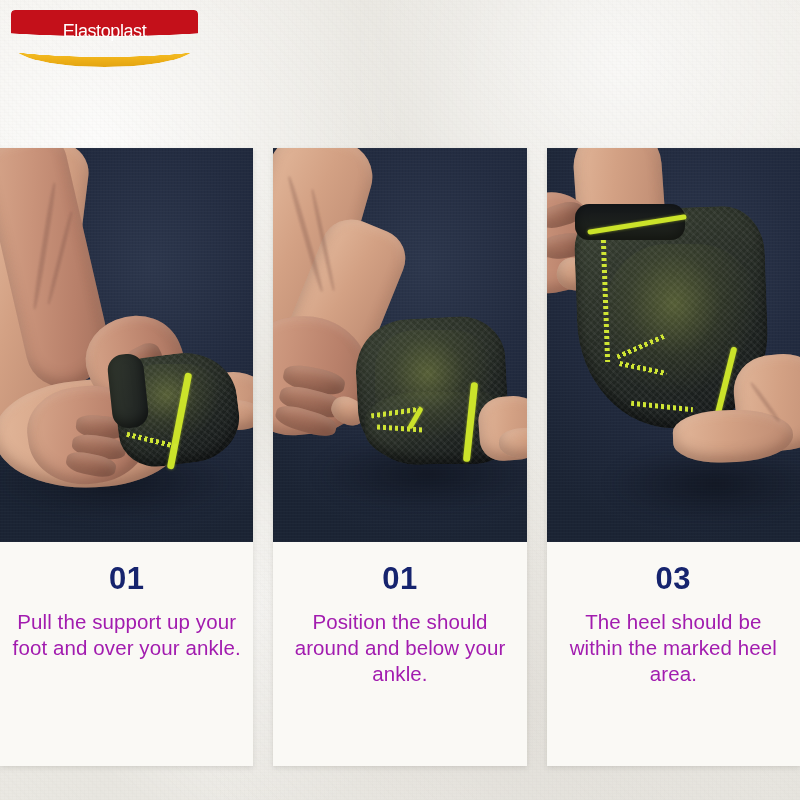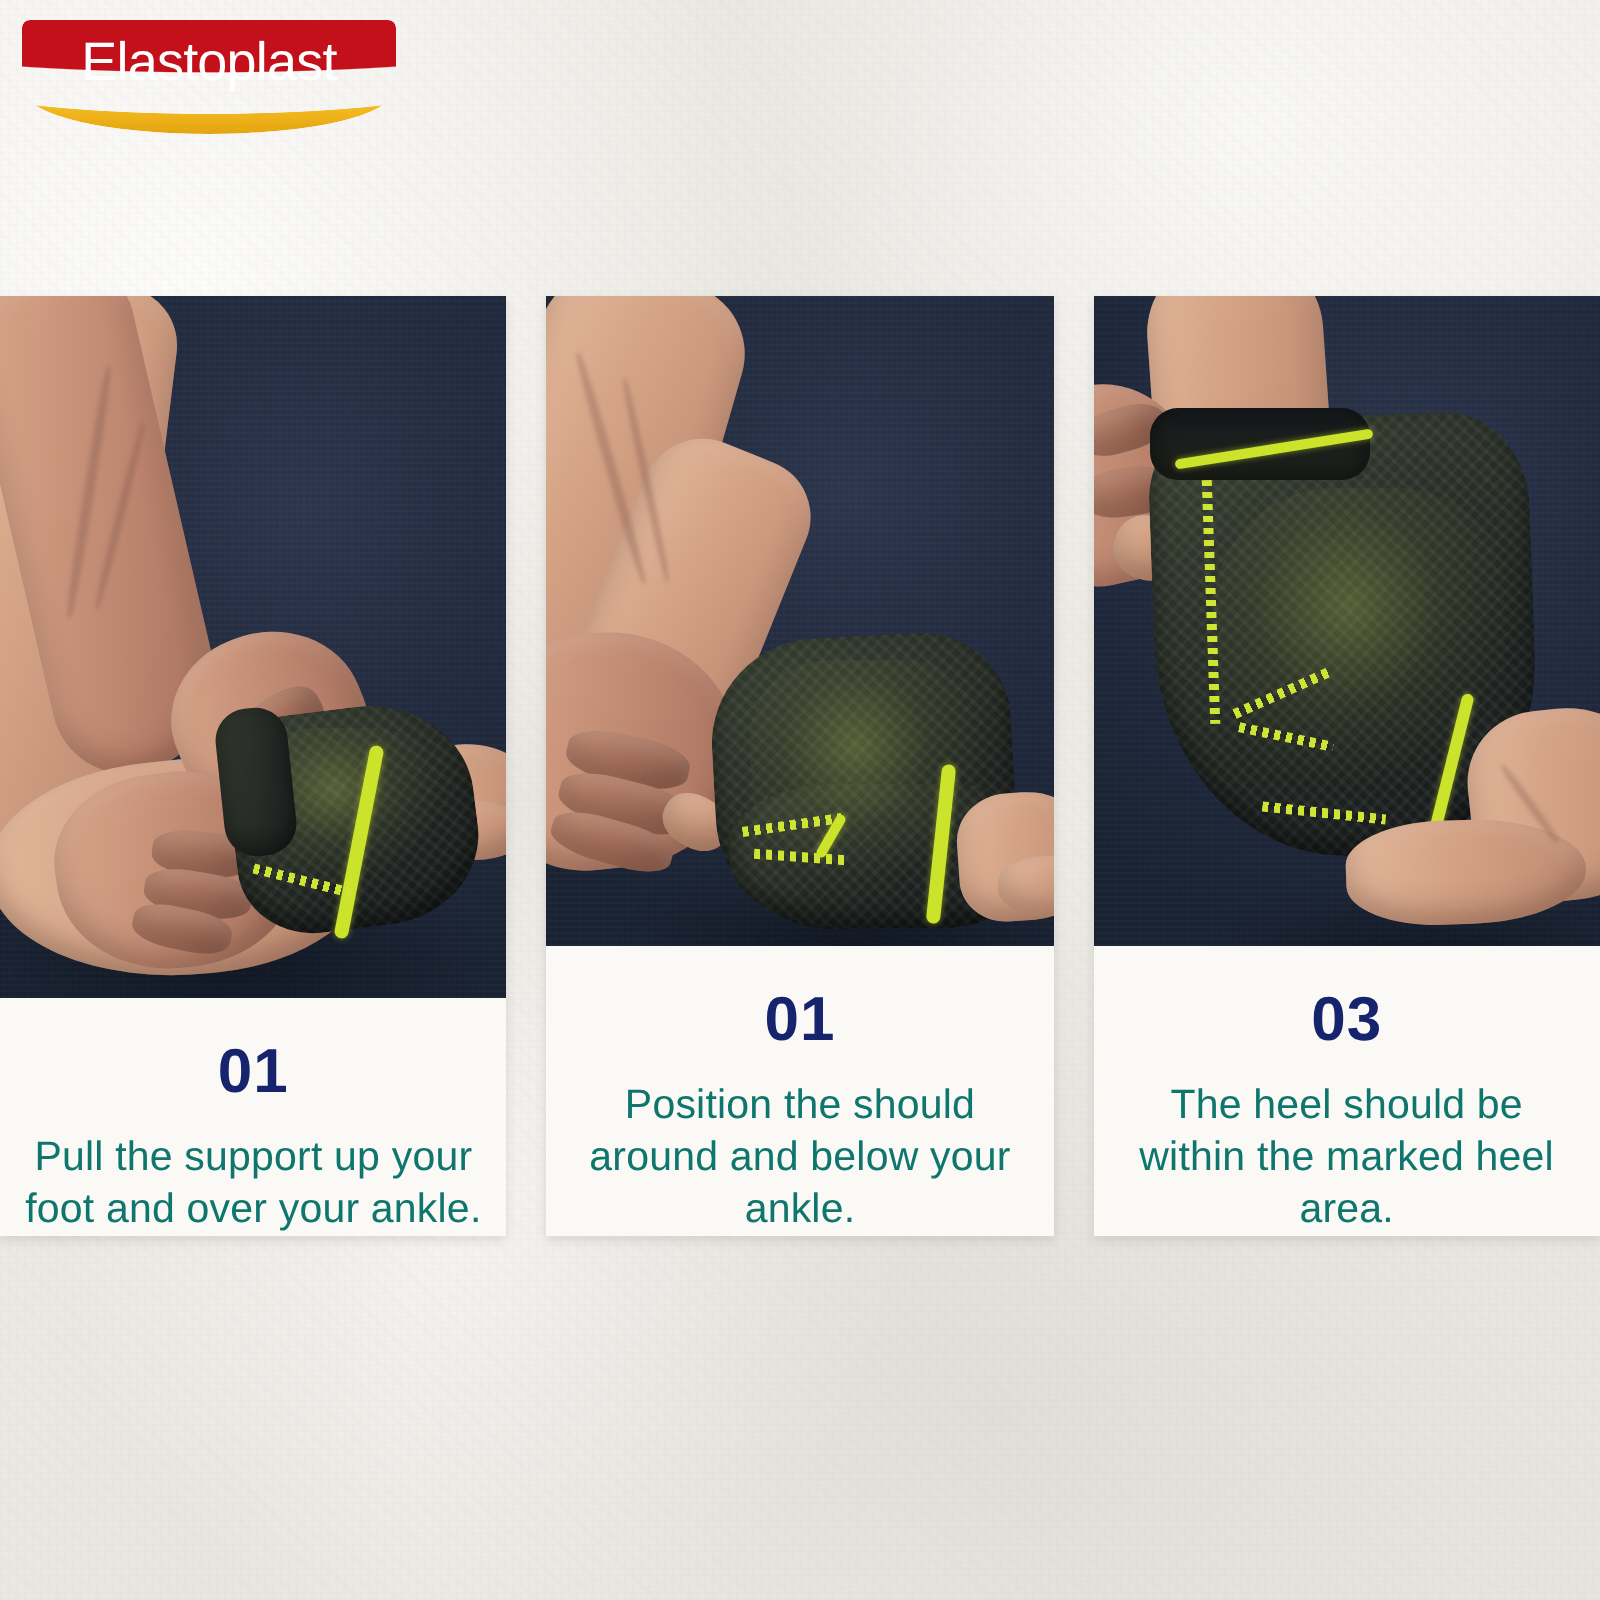--- a/index.html
+++ b/index.html
@@ -57,21 +57,21 @@
             mask-image: radial-gradient(ellipse 190% 125% at 50% -30%, #000 70%, transparent 71%);
   }
   .logo-text {
     position: absolute;
     left: 0;
     top: 6px;
     width: 187px;
     text-align: center;
     color: #ffffff;
     font-family: "Liberation Sans", sans-serif;
-    font-size: 27px;
+    font-size: 18px;
     font-weight: 400;
     letter-spacing: -0.4px;
     line-height: 30px;
     z-index: 3;
   }
   .logo-swoosh {
     position: absolute;
     left: 2px;
     top: 36px;
     width: 183px;
@@ -99,21 +99,21 @@
   }
   #title .light { font-weight: 400; }
   #title .bold  { font-weight: 700; }
 
   
   #grid {
     position: absolute;
     left: 0;
     top: 148px;
     width: 800px;
-    height: 470px;
+    height: 618px;
     display: flex;
     gap: 20px;
   }
   .step {
     position: relative;
     flex: 1 1 0;
     display: flex;
     flex-direction: column;
     background: #fbfaf7;
     box-shadow: 0 2px 5px rgba(90,85,78,0.16);
@@ -134,21 +134,21 @@
   .step-num {
     color: #16246e;
     font-family: "Liberation Sans", sans-serif;
     font-size: 31px;
     font-weight: 700;
     letter-spacing: 0.5px;
     line-height: 34px;
     margin-bottom: 13px;
   }
   .step-text {
-    color: #0f766e;
+    color: #a21caf;
     font-family: "Liberation Sans", sans-serif;
     font-size: 20.5px;
     font-weight: 400;
     line-height: 26px;
     letter-spacing: 0.1px;
     padding: 0 10px;
   }
 
   
   .bg-mat {

